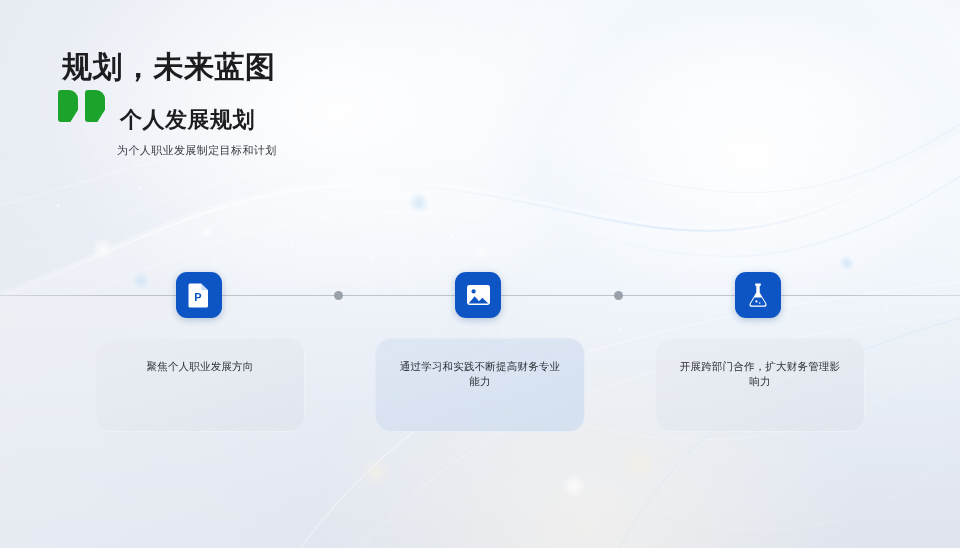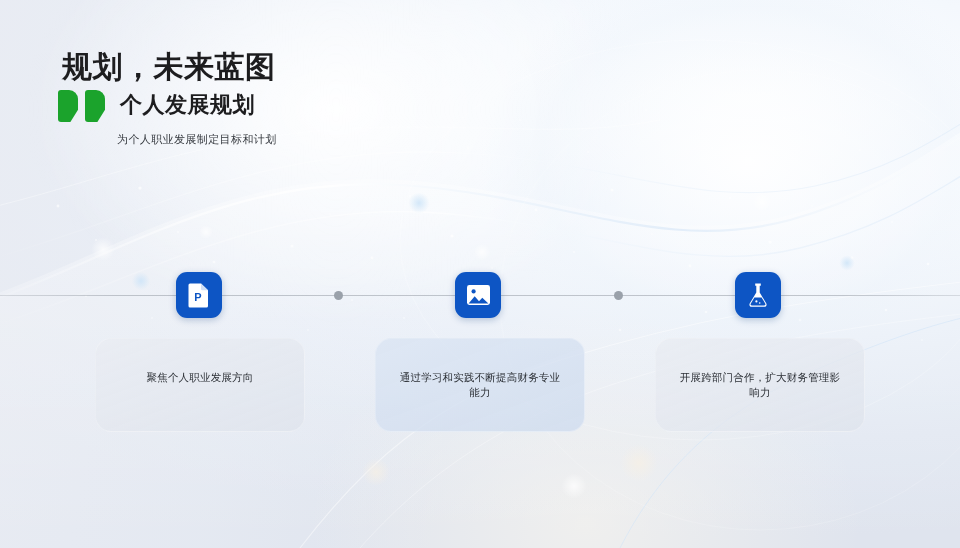--- a/index.html
+++ b/index.html
@@ -82,30 +82,30 @@
   }
   .quote-mark span {
     display: block;
     width: 20px; height: 32px;
     background: #1ba32c;
     border-radius: 3px 9px 3px 3px;
     clip-path: polygon(0 0, 100% 0, 100% 62%, 62% 100%, 0 100%);
   }
   .title-sub {
     position: absolute;
-    left: 120px; top: 90px;
+    left: 120px; top: 105px;
     font-size: 22px;
     font-weight: bold;
     color: #1d1d1f;
     letter-spacing: 0.5px;
     white-space: nowrap;
   }
   .title-desc {
     position: absolute;
-    left: 117px; top: 132px;
+    left: 117px; top: 143px;
     font-size: 11px;
     color: #33373d;
     letter-spacing: 0.4px;
     white-space: nowrap;
   }
 
   
   .timeline-line {
     position: absolute;
     left: 0; top: 295px;
@@ -153,21 +153,21 @@
     background: linear-gradient(160deg, rgba(219,229,243,0.80) 0%, rgba(206,219,238,0.78) 100%);
   }
   .card-title {
     font-size: 14px;
     font-weight: bold;
     color: #16181c;
     letter-spacing: 0.6px;
     line-height: 18px;
   }
   .card-body {
-    margin-top: 13px;
+    margin-top: 2px;
     font-size: 10.5px;
     color: #2c3036;
     line-height: 15px;
     padding: 0 22px;
     letter-spacing: 0.2px;
   }
 </style>
 </head>
 <body>
 

